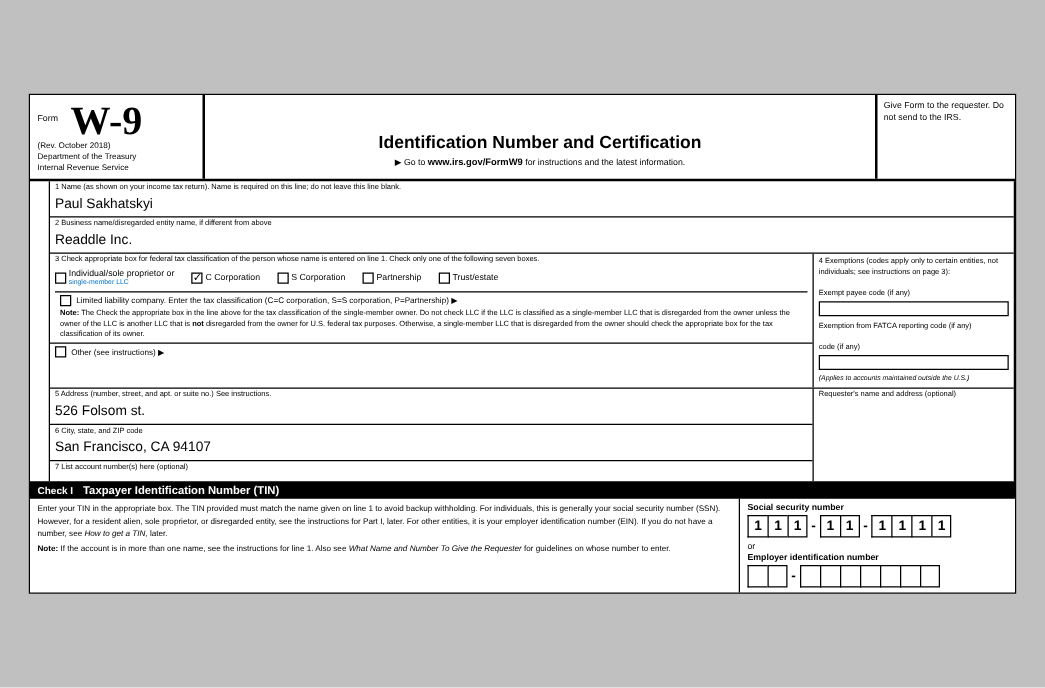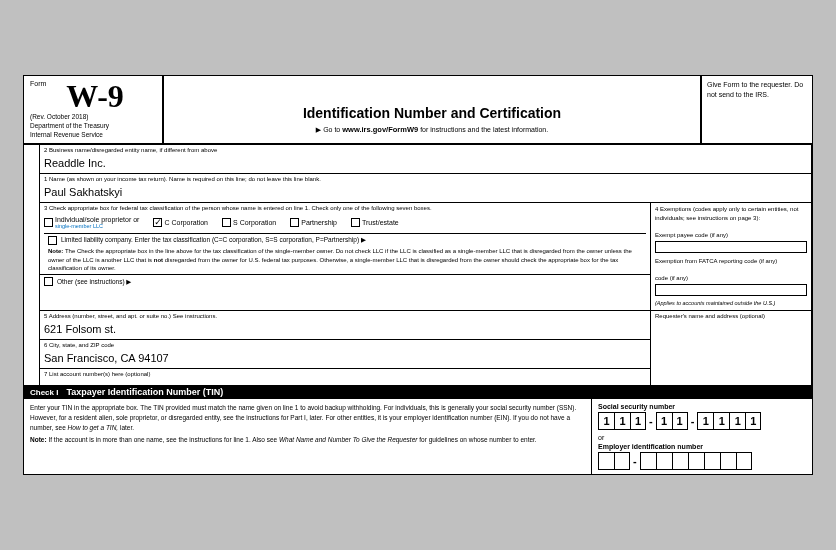--- a/index.html
+++ b/index.html
@@ -24,22 +24,22 @@
       border-bottom: 2px solid #000;
     }
     .header-left {
       width: 140px;
       padding: 4px 6px;
       border-right: 2px solid #000;
       flex-shrink: 0;
     }
     .form-w9-title {
       display: flex;
-      align-items: flex-start;
-      gap: 20px;
+      align-items: center;
+      gap: 10px;
     }
     .form-label {
       font-size: 7px;
       line-height: 1;
     }
     .w9-big {
       font-size: 32px;
       font-weight: bold;
       line-height: 1;
       font-family: 'Times New Roman', serif;
@@ -350,28 +350,28 @@
 
   <div class="form-body">
 
     <div class="sidebar-rotated">
       
       
     </div>
 
     <div class="form-main">
 
+      <div class="line line1">
+        <div class="line-label">1  Name (as shown on your income tax return). Name is required on this line; do not leave this line blank.</div>
+        <div class="line-value">Paul Sakhatskyi</div>
+      </div>
+
       <div class="line line2">
         <div class="line-label">2  Business name/disregarded entity name, if different from above</div>
         <div class="line-value">Readdle Inc.</div>
-      </div>
-
-      <div class="line line1">
-        <div class="line-label">1  Name (as shown on your income tax return). Name is required on this line; do not leave this line blank.</div>
-        <div class="line-value">Paul Sakhatskyi</div>
       </div>
 
       <div class="line3-container">
         <div class="line3-left">
           <div class="line-label">3  Check appropriate box for federal tax classification of the person whose name is entered on line 1. Check only one of the following seven boxes.</div>
           <div class="checkbox-row">
 
             <div class="checkbox-item">
               <div class="checkbox-box"></div>
               <span class="checkbox-label">Individual/sole proprietor or<span class="small-sub">single-member LLC</span></span>
@@ -426,21 +426,21 @@
           <div class="exemption-box"></div>
           <div class="fatca-note">(Applies to accounts maintained outside the U.S.)</div>
         </div>
       </div>
 
       <div class="address-section">
         <div class="address-main">
 
           <div class="line5">
             <div class="line-label">5  Address (number, street, and apt. or suite no.) See instructions.</div>
-            <div class="line-value">621 Folsom st.</div>
+            <div class="line-value">526 Folsom st.</div>
           </div>
 
           <div class="line6">
             <div class="line-label">6  City, state, and ZIP code</div>
             <div class="line-value">San Francisco, CA 94107</div>
           </div>
 
           <div class="line7">7  List account number(s) here (optional)</div>
         </div>
 

